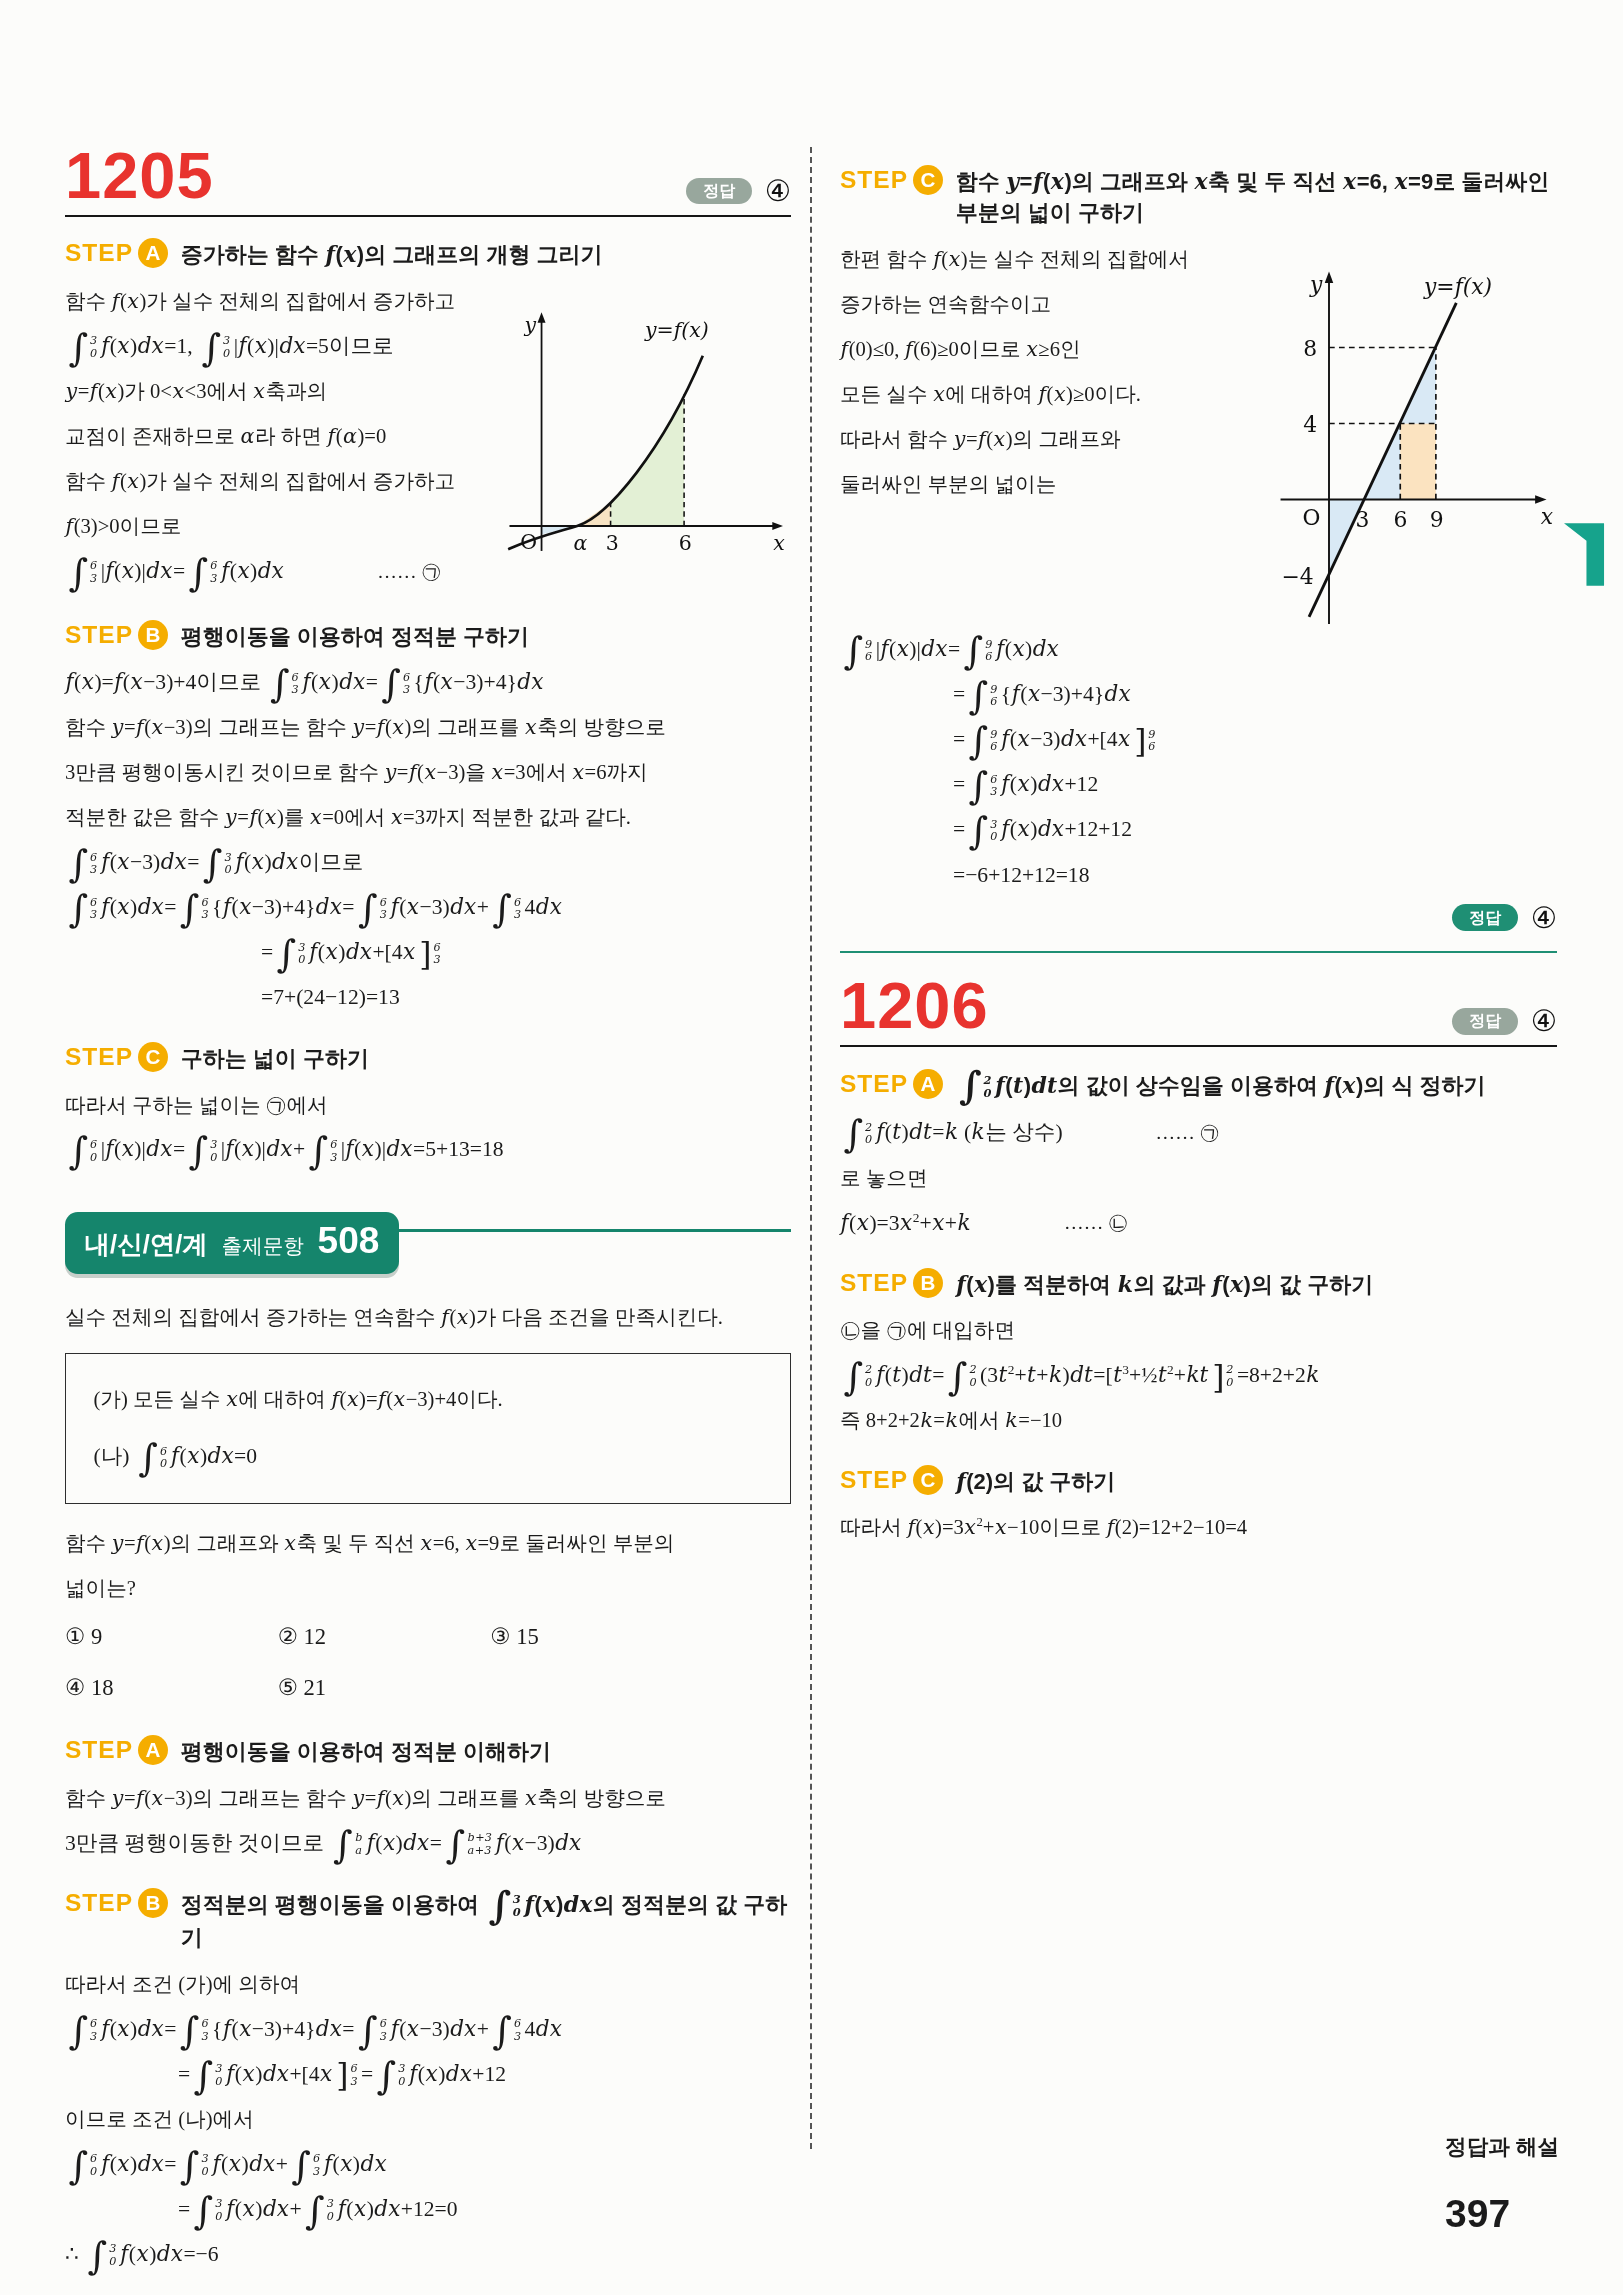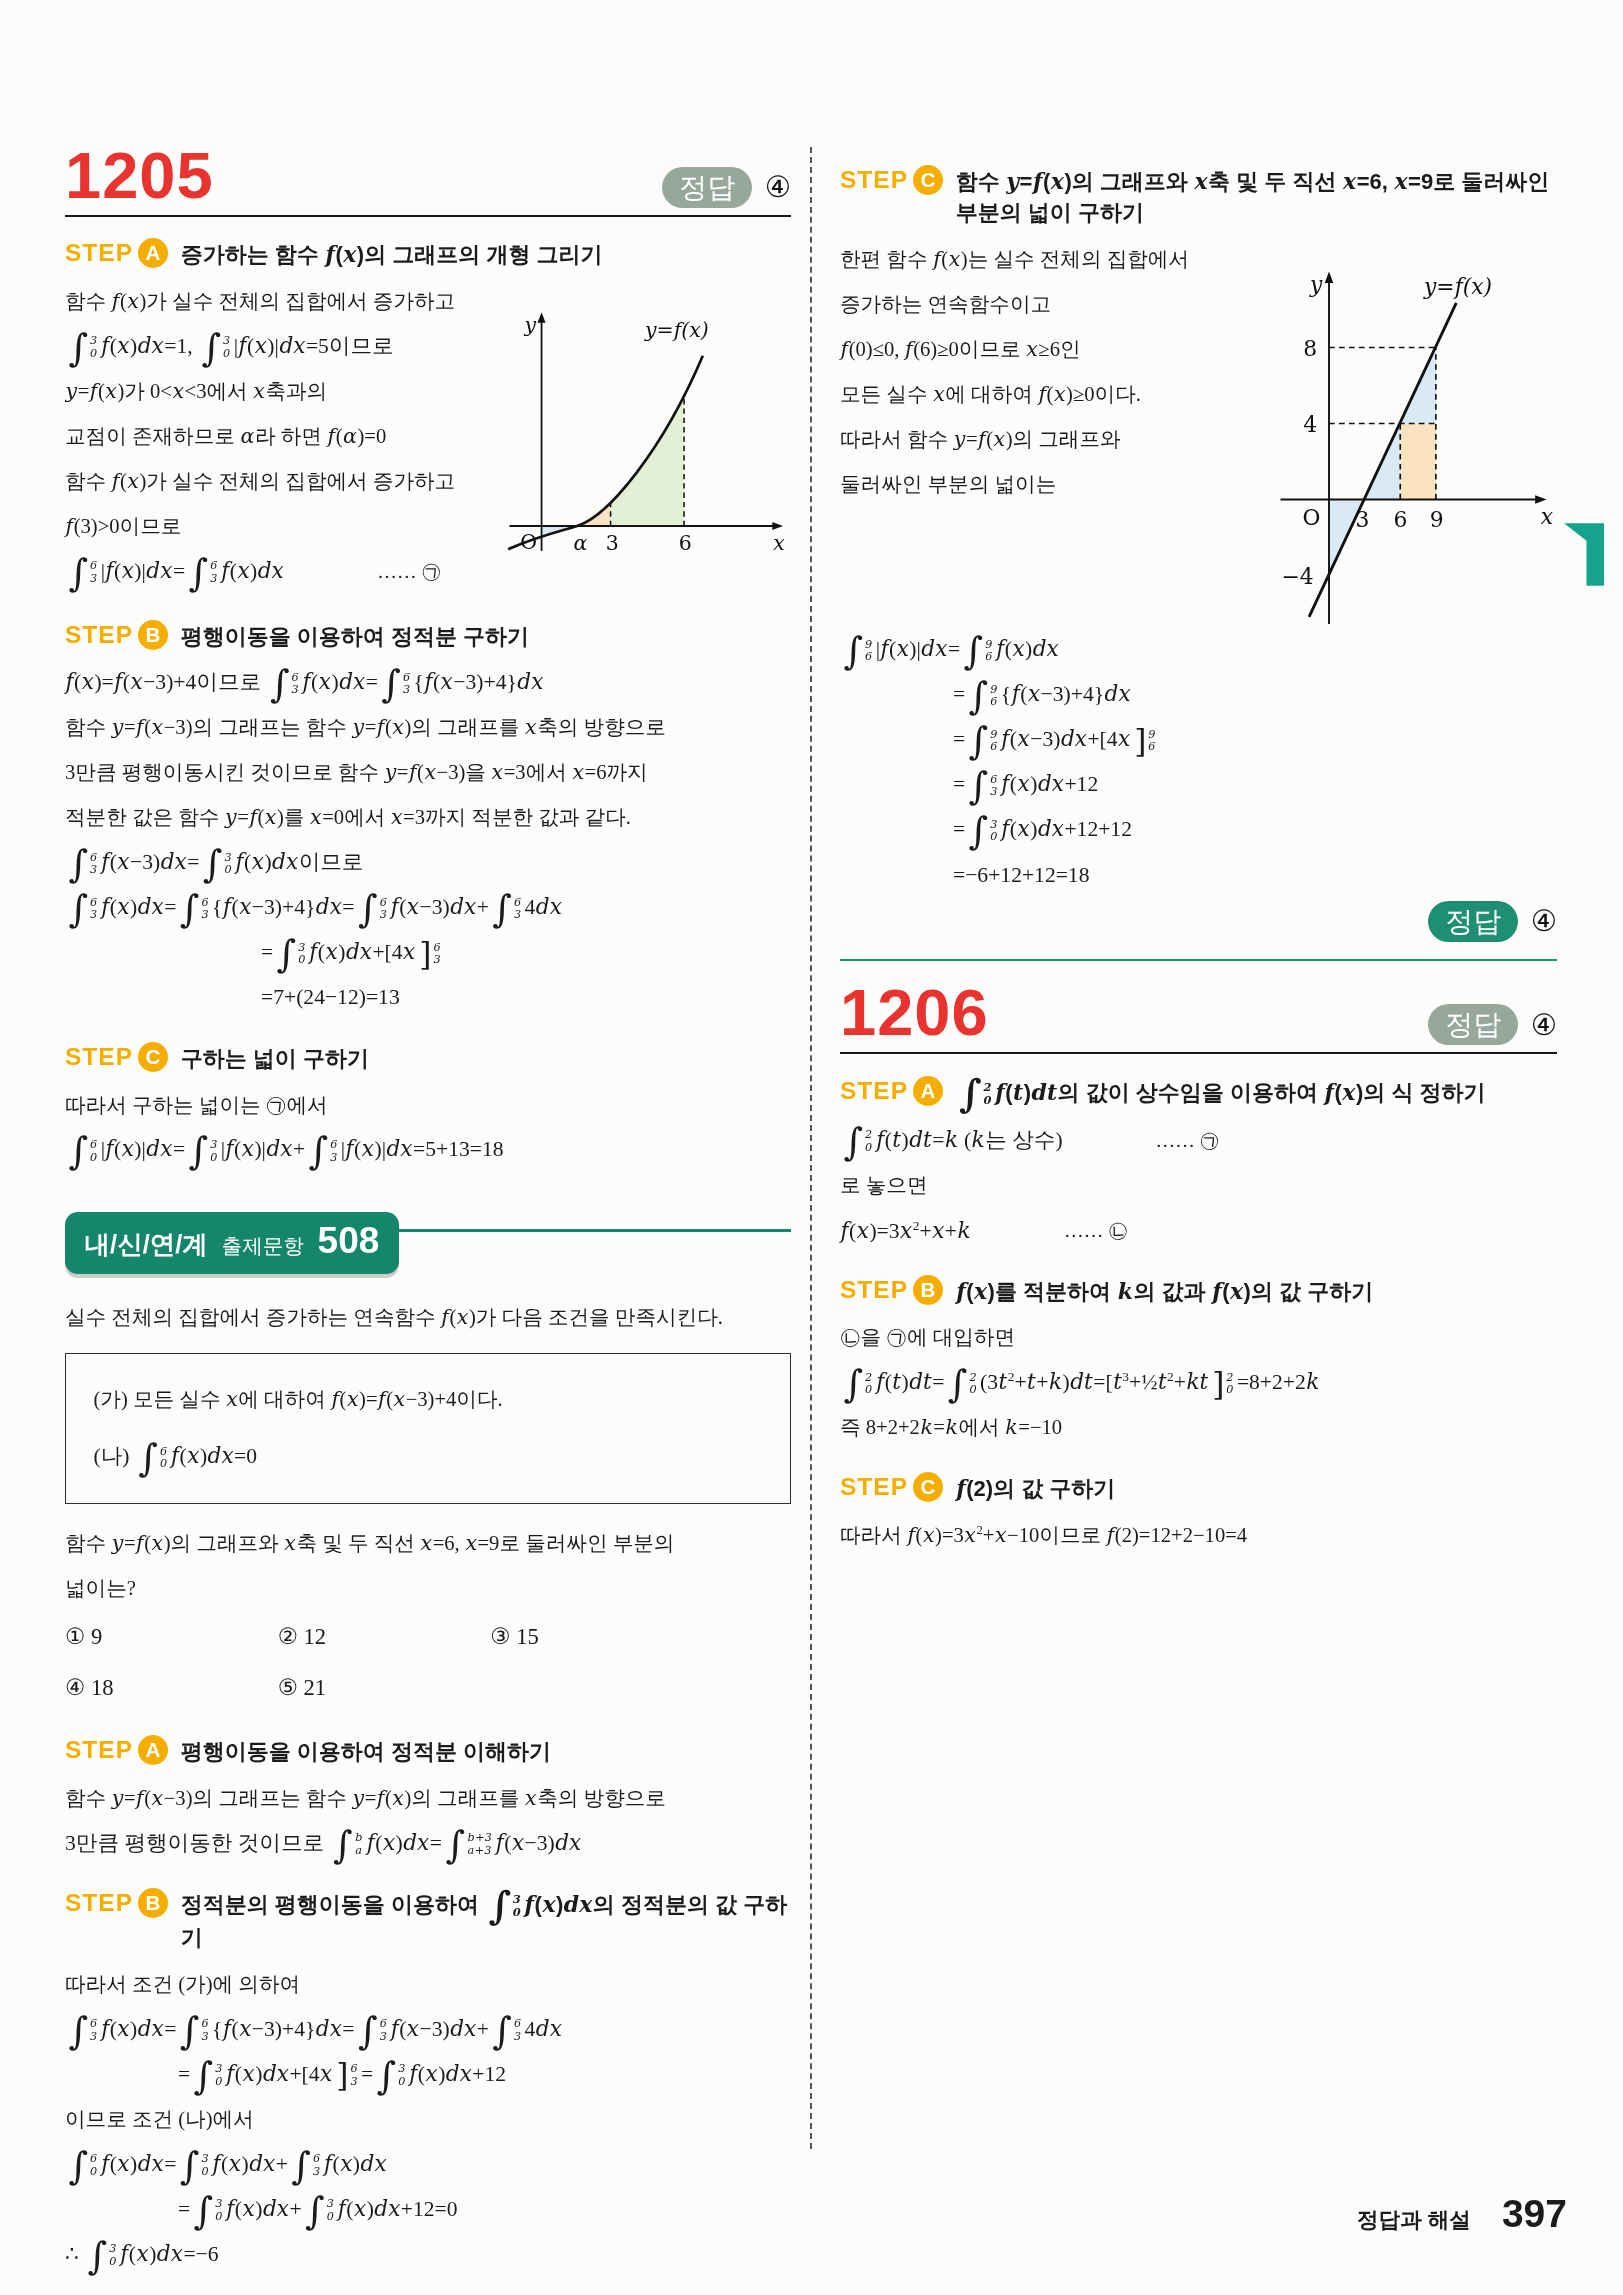--- a/index.html
+++ b/index.html
@@ -10,21 +10,21 @@
   .col-right{left:840px;width:717px;}
   .divider{position:absolute;left:810px;top:147px;height:2002px;border-left:2px dashed #555;}
 
   
   .prob-head{display:flex;align-items:flex-end;justify-content:space-between;
              border-bottom:2px solid #161616;padding-bottom:6.9px;}
   .prob-num{font-family:"Liberation Sans",sans-serif;font-weight:bold;font-size:65px;
             color:#e8332e;letter-spacing:1px;line-height:1;}
   .ans{display:flex;align-items:center;gap:12.8px;}
   .ans-pill{background:#98a79d;color:#fff;font-family:"Liberation Sans",sans-serif;
-            font-weight:normal;font-size:28px;padding:3.9px 16.7px;border-radius:21.6px;line-height:1.2;}
+            font-weight:bold;font-size:16px;padding:3.9px 16.7px;border-radius:21.6px;line-height:1.2;}
   .ans-pill.green{background:#1f8f74;}
   .ans-val{font-size:29.4px;color:#111;}
   .ansrow{display:flex;justify-content:flex-end;align-items:center;gap:12.8px;margin:2.9px 0 4.9px;}
   .green-rule{border:none;border-top:2.5px solid #1f8f74;margin:16.7px 0 19.6px;}
 
   
   .step-head{display:flex;align-items:flex-start;margin:21.6px 0 7.9px;}
   .step-word{color:#f5ad00;font-family:"Liberation Sans",sans-serif;font-weight:bold;
              font-size:24.5px;letter-spacing:1px;line-height:30px;}
   .step-circ{flex:0 0 auto;width:30px;height:30px;border-radius:50%;background:#f5ad00;color:#fff;
@@ -69,21 +69,21 @@
   .choices .line{flex:0 0 33.33%;min-height:51px;font-size:22.6px;}
 
   
   .rowc{display:flex;}
   .rowc .lines{flex:1;}
   .g2{flex:0 0 304px;margin-top:19.6px;}
 
   svg text{font-family:"DejaVu Serif",serif;font-size:46px;fill:#111;}
   svg text.it{font-style:italic;}
 
-  .footer{position:absolute;right:56px;bottom:59px;display:flex;align-items:baseline;gap:31px;}
+  .footer{position:absolute;right:64px;bottom:59px;display:flex;align-items:baseline;gap:31px;flex-direction:column;}
   .footer-label{font-family:"Liberation Sans",sans-serif;font-weight:bold;font-size:21.6px;}
   .footer-page{font-family:"Liberation Sans",sans-serif;font-weight:bold;font-size:39px;}
   .bookmark{position:absolute;left:1564px;top:519px;}
 </style>
 </head>
 <body>
 
 <div class="page">
 
   <div class="divider"></div>

